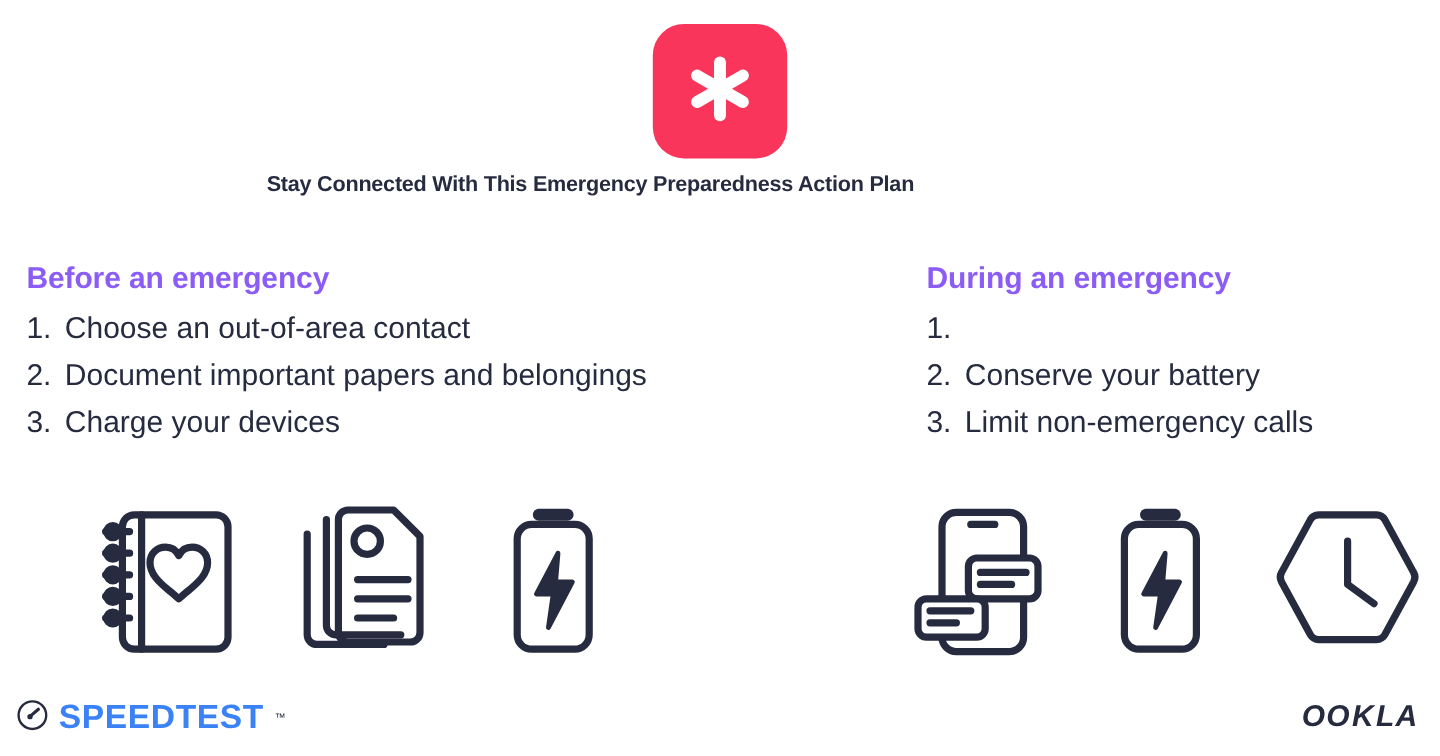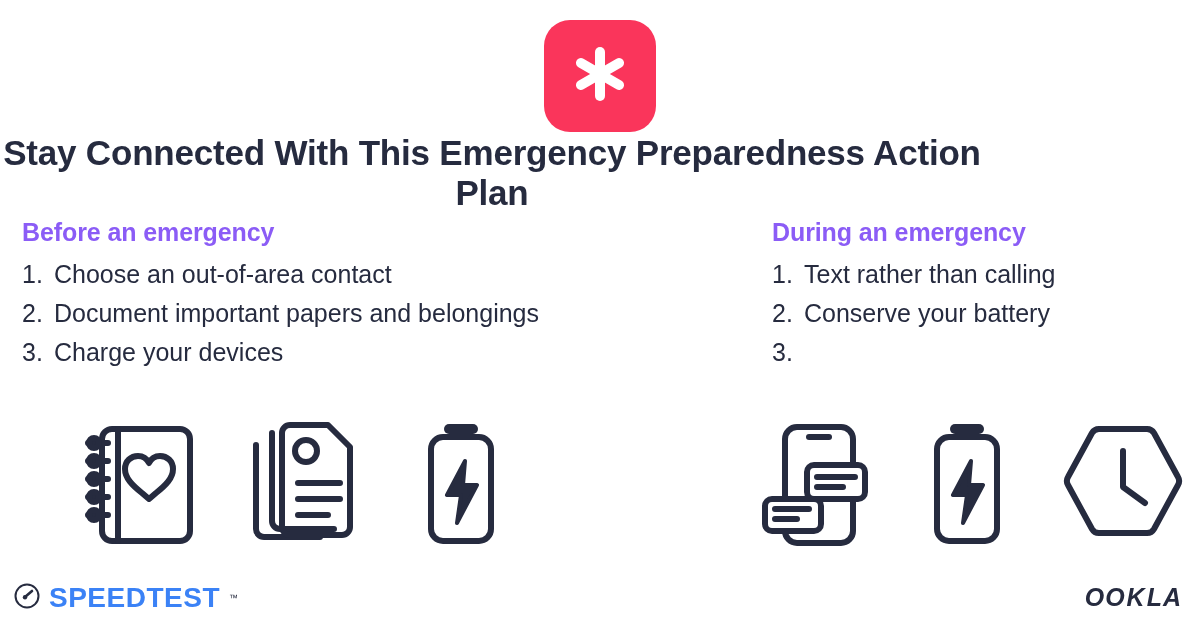--- a/index.html
+++ b/index.html
@@ -31,25 +31,25 @@
     border-radius: 26px;
     background: #FA355B;
     display: flex;
     align-items: center;
     justify-content: center;
   }
 
   
   .headline {
     position: absolute;
-    top: 133px;
+    top: 143px;
     left: 0;
     width: 984px;
     text-align: center;
-    font-size: 35px;
+    font-size: 18px;
     font-weight: bold;
     letter-spacing: -0.2px;
     color: #262B3F;
   }
 
   
   .col {
     position: absolute;
     top: 218px;
   }
@@ -172,28 +172,28 @@
       <span>Charge your devices</span>
     </li>
   </ol>
 </div>
 
 <div class="col col-right">
   <h2 class="col-title">During an emergency</h2>
   <ol class="steps">
     <li>
       <span class="num">1.</span>
-      <span>Text rather than calling</span>
     </li>
     <li>
       <span class="num">2.</span>
       <span>Conserve your battery</span>
     </li>
     <li>
       <span class="num">3.</span>
+      <span>Limit non-emergency calls</span>
     </li>
   </ol>
 </div>
 
 <div class="icons icons-left">
 
   <div class="icon-cell">
     <svg width="118" height="128" viewBox="0 0 118 128" fill="none" stroke="#262B3F" stroke-width="6" stroke-linecap="round" stroke-linejoin="round">
       <rect x="22" y="8" width="88" height="112" rx="10"></rect>
       <line x1="38" y1="8" x2="38" y2="120"></line>

